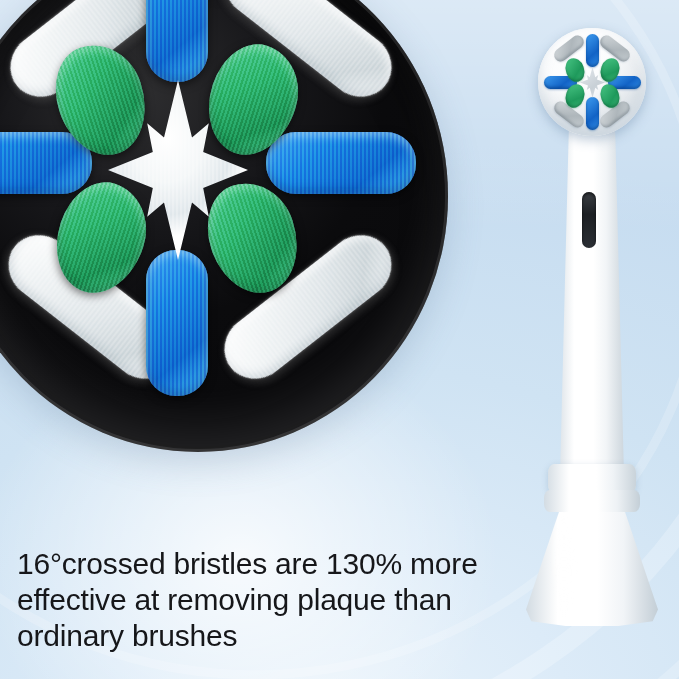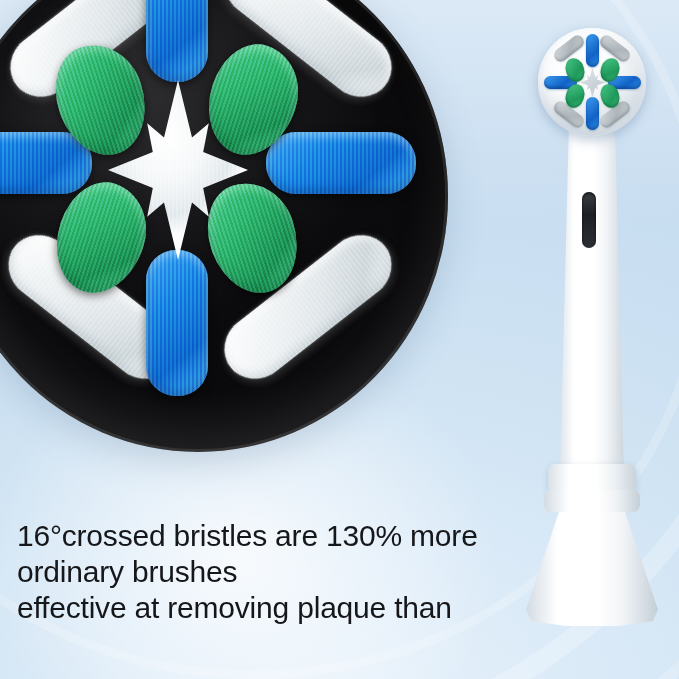--- a/index.html
+++ b/index.html
@@ -109,21 +109,21 @@
   .p-collar2{position:absolute;left:36px;top:466px;width:96px;height:22px;border-radius:6px/8px;
     background:linear-gradient(90deg,#d3dce3 0%,#ffffff 26%,#ffffff 56%,#eef2f5 76%,#c4cfd7 100%);}
   .p-base{position:absolute;left:18px;top:484px;width:132px;height:118px;
     background:linear-gradient(90deg,#d2dbe2 0%,#ffffff 24%,#ffffff 54%,#f1f4f7 74%,#c3ced6 100%);
     clip-path:polygon(26% 0%,74% 0%,100% 86%,96% 96%,70% 100%,30% 100%,4% 96%,0% 86%);
     box-shadow:0 8px 18px rgba(110,140,170,.3);}
   .p-basesheen{position:absolute;left:46px;top:492px;width:20px;height:100px;border-radius:50%;
     background:linear-gradient(180deg,rgba(255,255,255,.9),rgba(255,255,255,0));filter:blur(3px);}
 
   
-  #caption{position:absolute;left:17px;top:518px;width:520px;
+  #caption{position:absolute;left:17px;top:546px;width:520px;
     font-size:30px;line-height:36px;color:#16171a;letter-spacing:-0.2px;}
   #caption .line{display:block;white-space:pre;}
 </style>
 </head>
 <body>
 
 <div id="stage">
 
   <div class="bg-base"></div>
   <div class="bg-swoosh sw2"></div>
@@ -179,17 +179,17 @@
     <div class="p-tuft p-green" style="left:58px;top:34px;width:18px;height:24px;transform:rotate(-18deg);"></div>
     <div class="p-tuft p-green" style="left:93px;top:34px;width:18px;height:24px;transform:rotate(18deg);"></div>
     <div class="p-tuft p-green" style="left:58px;top:60px;width:18px;height:24px;transform:rotate(18deg);"></div>
     <div class="p-tuft p-green" style="left:93px;top:60px;width:18px;height:24px;transform:rotate(-18deg);"></div>
 
     <div class="p-tuft p-star" style="left:72px;top:43px;width:25px;height:31px;"></div>
   </div>
 
   <div id="caption">
     <span class="line">16°crossed bristles are 130% more</span>
+    <span class="line">effective at removing plaque than</span>
     <span class="line">ordinary brushes</span>
-    <span class="line">effective at removing plaque than</span>
   </div>
 
 </div>
 
 </body></html>

